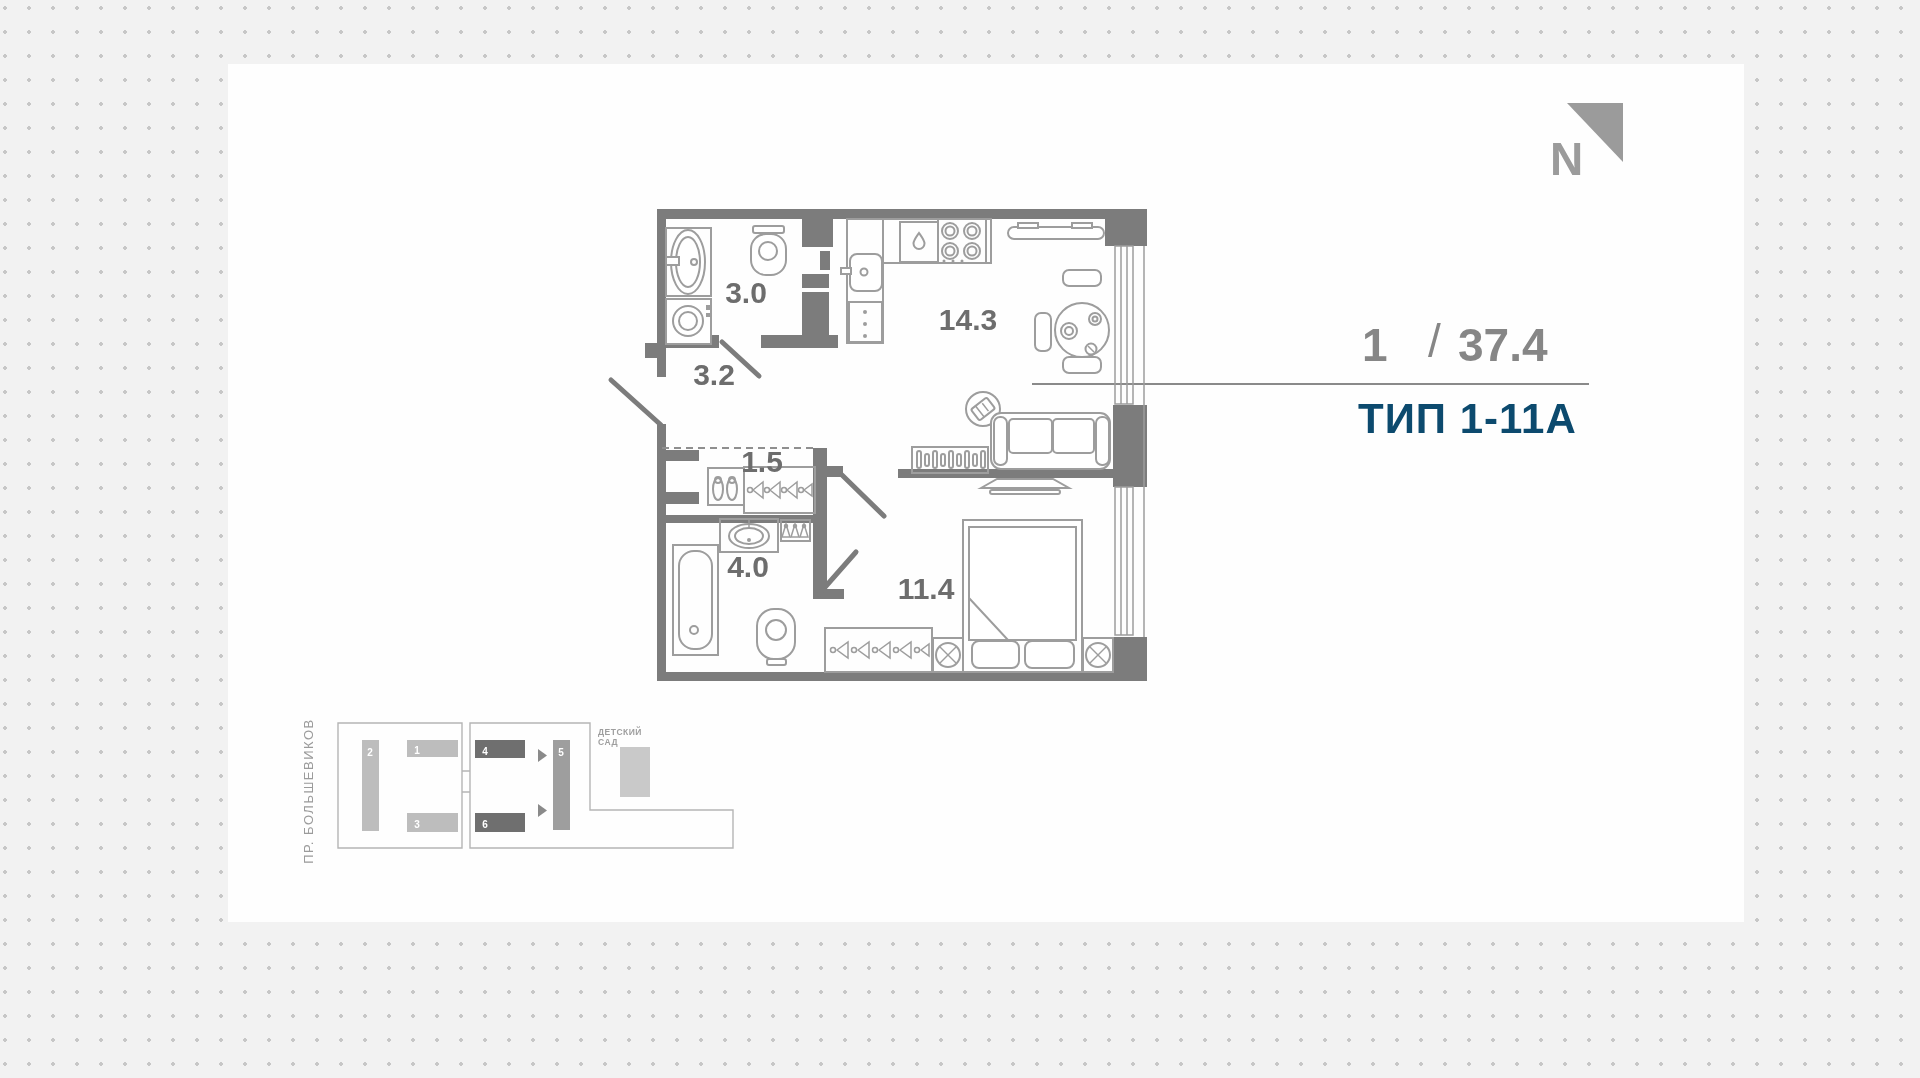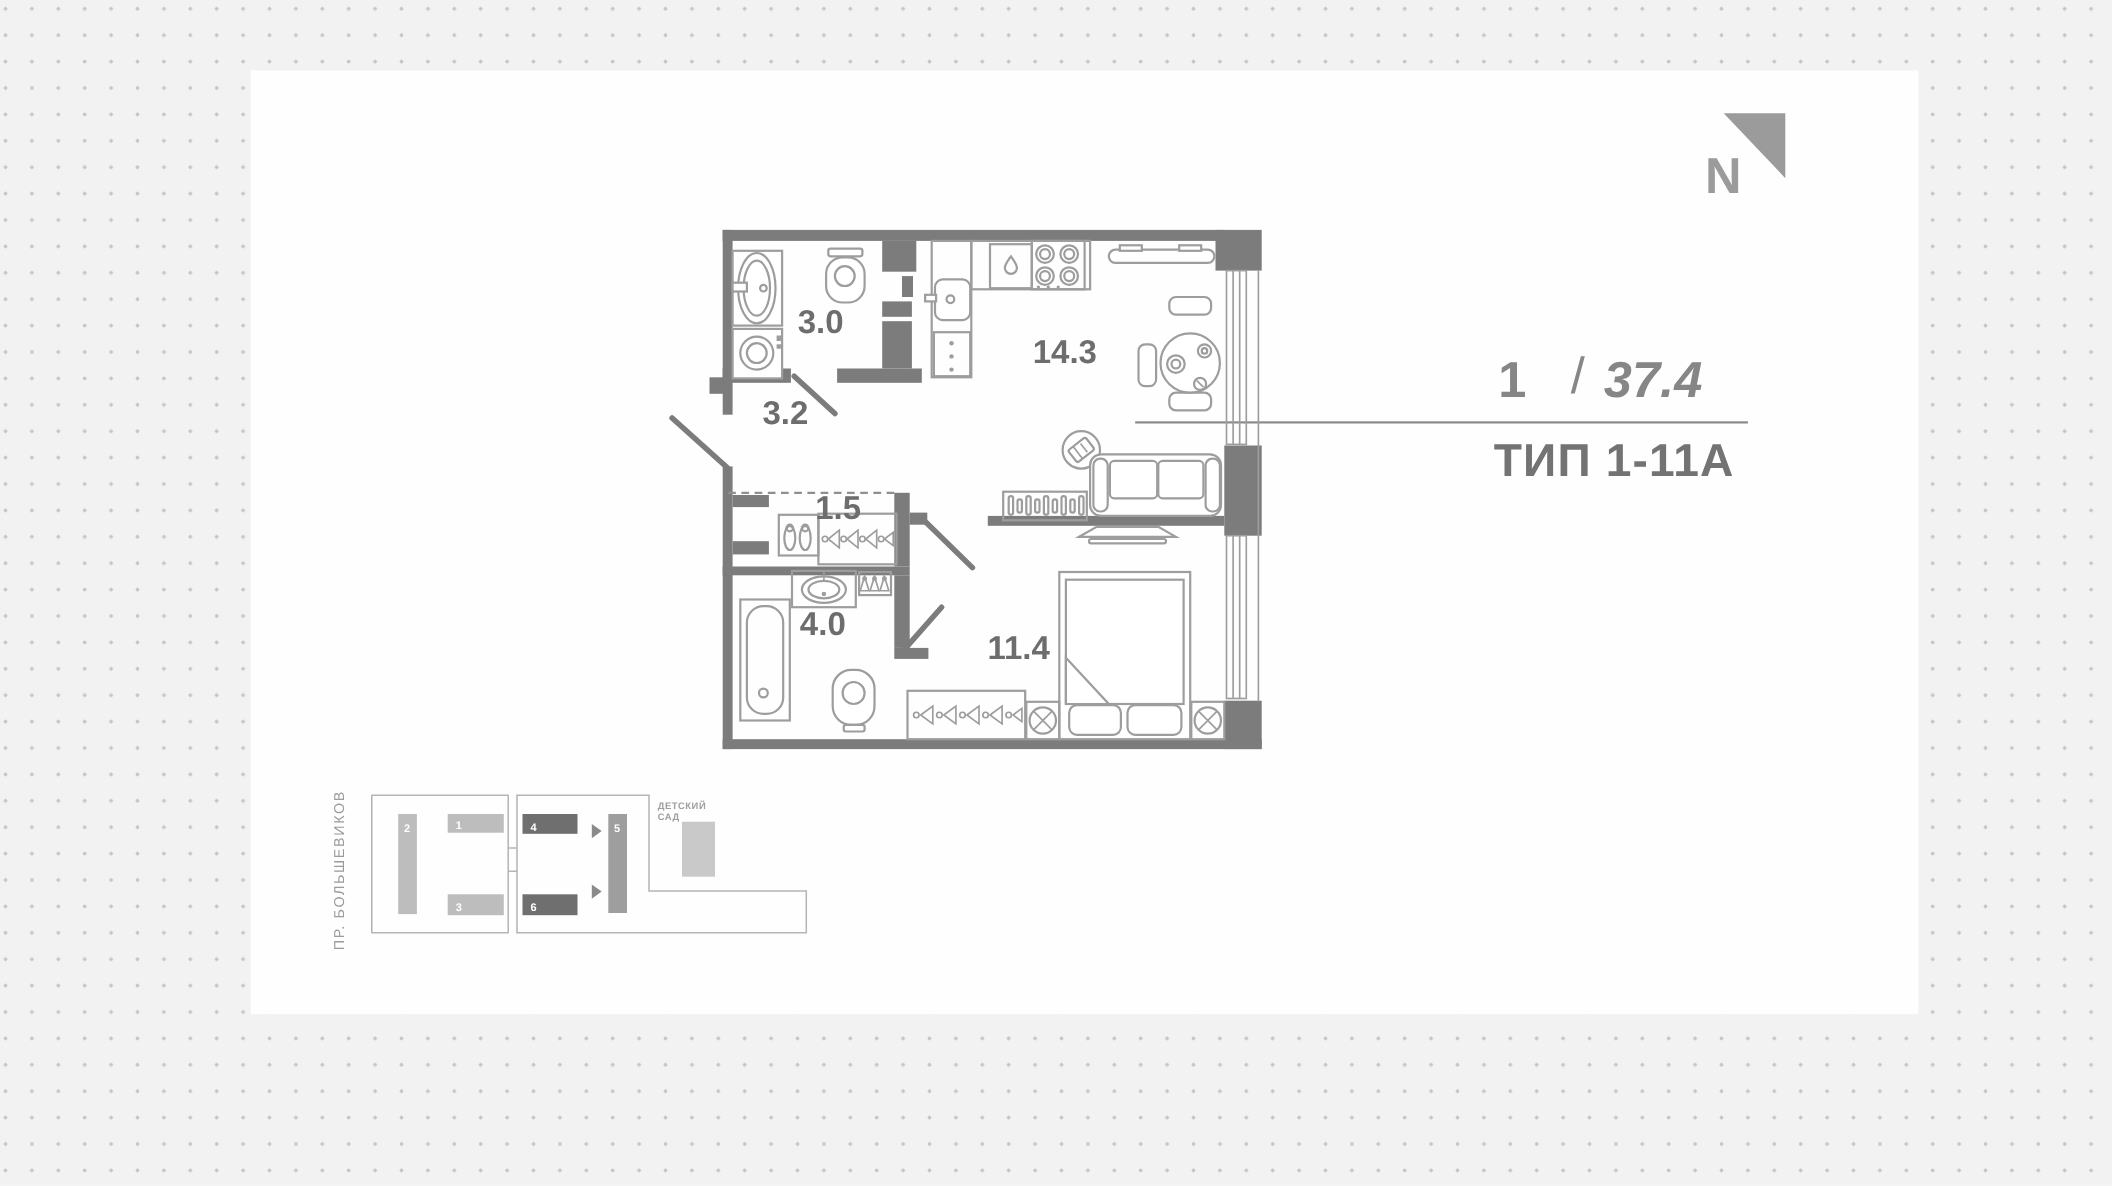--- a/index.html
+++ b/index.html
@@ -13,21 +13,21 @@
   }
   .panel{
     position:absolute;left:228px;top:64px;width:1516px;height:858px;
     background:#fefefe;
   }
   
   .north{position:absolute;left:1548px;top:95px;width:84px;height:88px;}
   
   .big-num{position:absolute;color:#868686;font-size:46px;font-weight:600;line-height:1;}
   .leader{position:absolute;left:1032px;top:383px;width:557px;height:2px;background:#8a8a8a;}
-  .type-label{position:absolute;left:1358px;top:398px;color:#737373;font-size:42px;
+  .type-label{position:absolute;left:1358px;top:398px;color:#0c4a6e;font-size:42px;
     font-weight:600;letter-spacing:1px;line-height:1;}
   
   .fp{position:absolute;left:600px;top:200px;width:560px;height:500px;}
   .w{fill:#7c7c7c;}
   .f{fill:#ffffff;stroke:#9d9d9d;stroke-width:2;}
   .fn{fill:none;stroke:#9d9d9d;stroke-width:2;}
   .thin{fill:none;stroke:#9d9d9d;stroke-width:1.5;}
   .door{stroke:#7c7c7c;stroke-width:5;stroke-linecap:round;}
   .dash{stroke:#8f8f8f;stroke-width:2;stroke-dasharray:7 5;}
   .area{fill:#6d6d6d;font-size:30px;font-weight:700;font-family:"Liberation Sans","DejaVu Sans",sans-serif;}
@@ -47,21 +47,21 @@
 
 <div class="panel"></div>
 
 <svg class="north" viewBox="0 0 84 88">
   <polygon points="19,8 75,8 75,67" fill="#9b9b9b"></polygon>
   <text x="2" y="80" font-size="46" font-weight="700" fill="#9b9b9b">N</text>
 </svg>
 
 <div class="big-num" style="left:1362px;top:322px;">1</div>
 <div class="big-num" style="left:1428px;top:318px;font-weight:400;">/</div>
-<div class="big-num" style="left:1458px;top:322px;font-style:italic;">37.4</div>
+<div class="big-num" style="left:1458px;top:322px;">37.4</div>
 <div class="leader"></div>
 <div class="type-label">ТИП 1-11А</div>
 
 <svg class="fp" viewBox="600 200 560 500">
 
   <g>
     <rect class="w" x="657" y="209" width="456" height="10"></rect>
     <rect class="w" x="1105" y="209" width="42" height="37"></rect>
     <rect class="w" x="657" y="209" width="9" height="168"></rect>
     <rect class="w" x="645" y="343" width="13" height="15"></rect>

